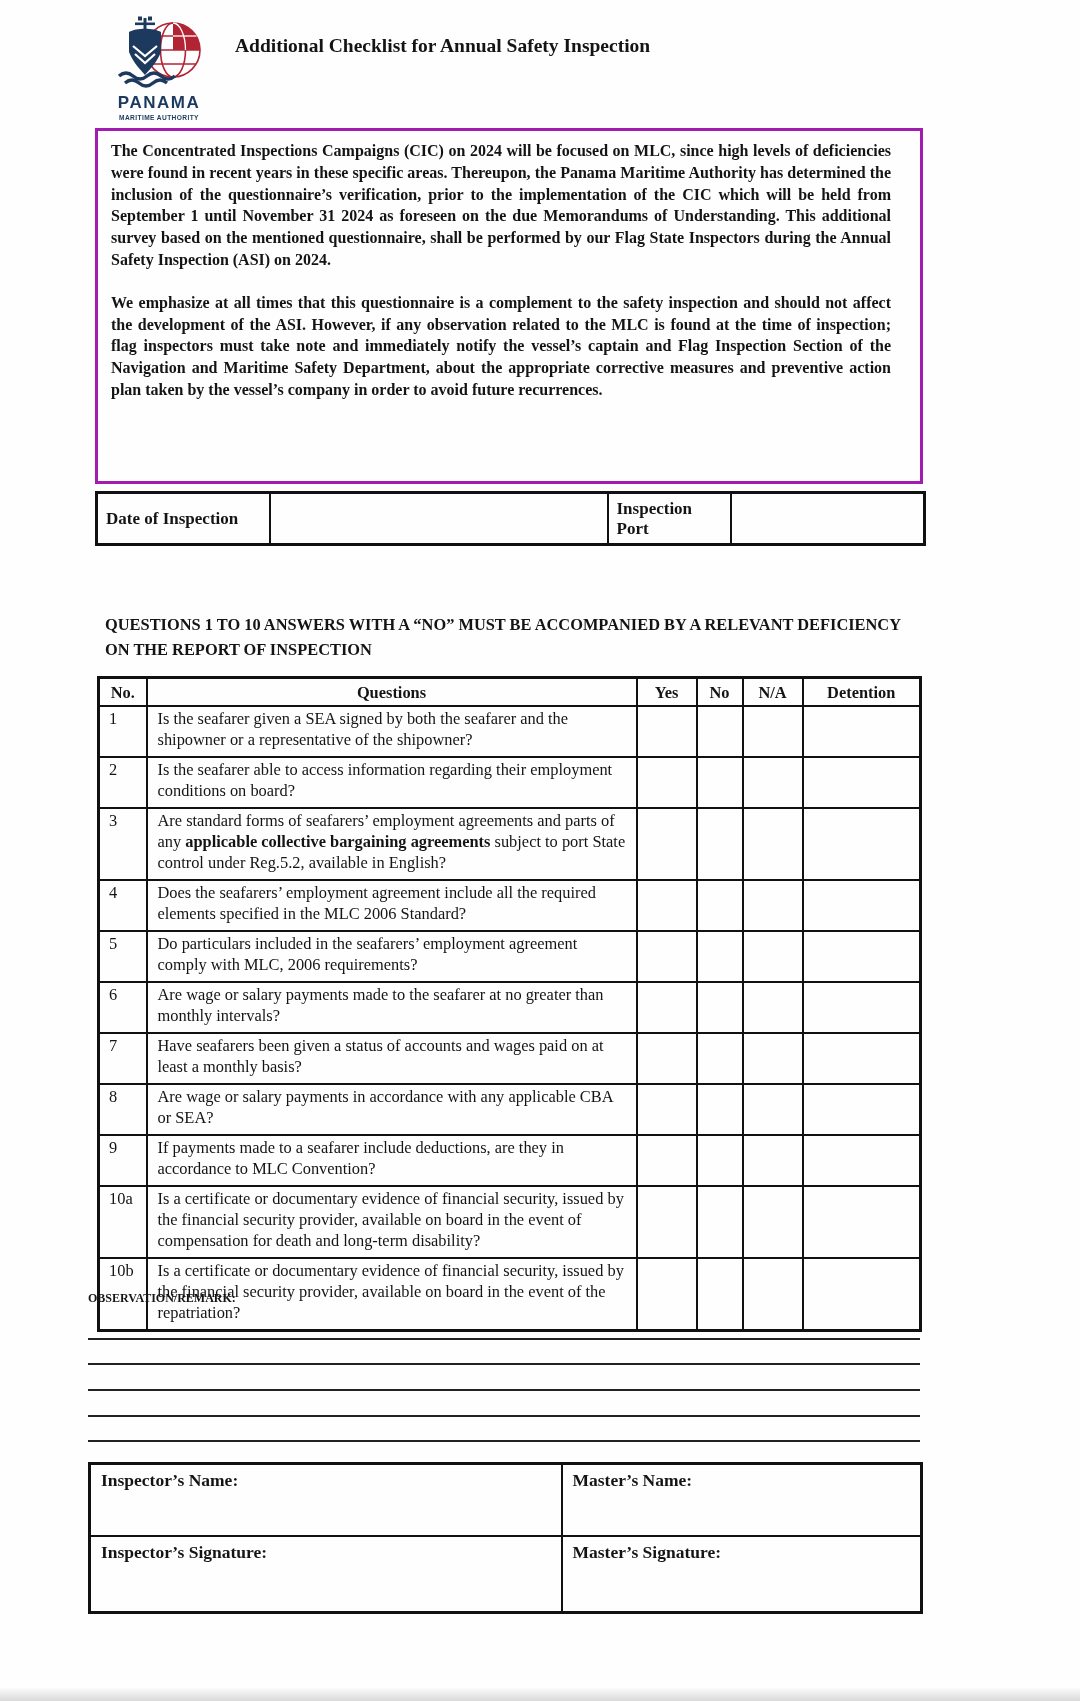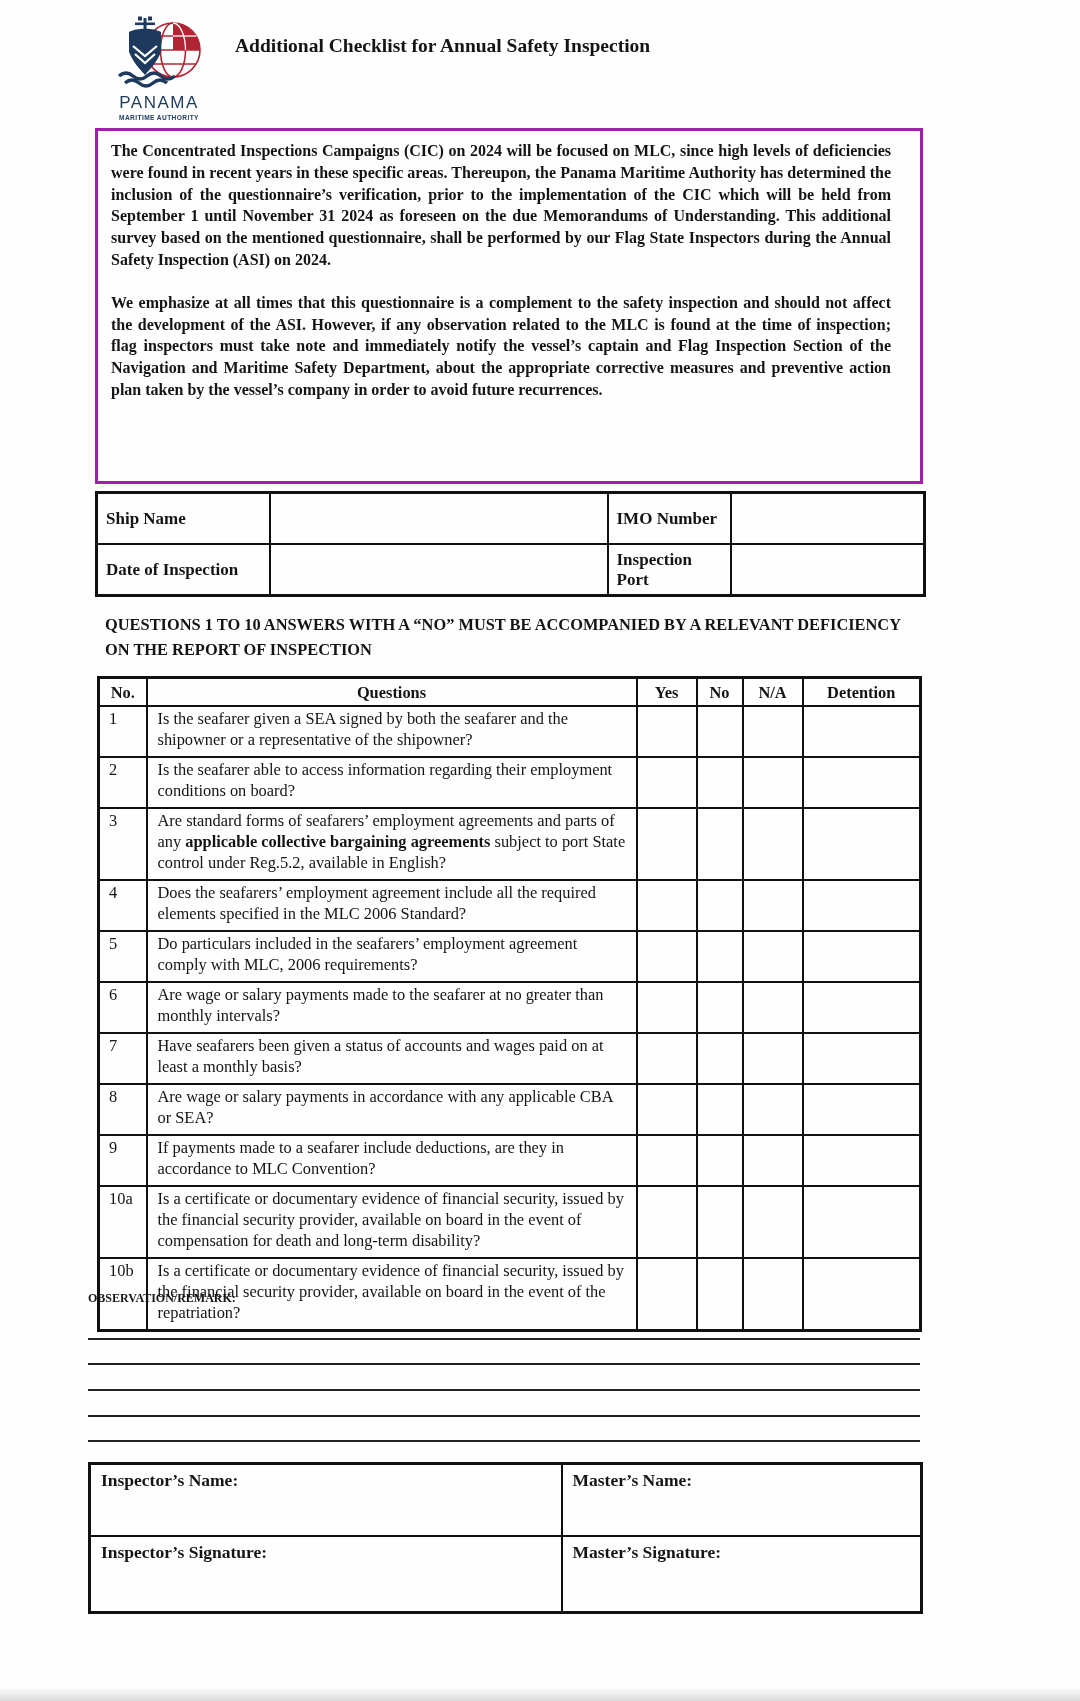--- a/index.html
+++ b/index.html
@@ -8,21 +8,21 @@
     margin:0 auto;font-family:"Liberation Serif", serif;color:#141414;overflow:hidden;
   }
   .page::after{
     content:"";position:absolute;left:0;bottom:0;width:100%;height:14px;
     background:linear-gradient(to bottom,#fefefe,#d9d9d9);
   }
 
   
   .doc-header{position:absolute;left:105px;top:16px;display:flex;align-items:flex-start;}
   .logo{width:108px;text-align:center;}
-  .logo-brand{font-family:"Liberation Sans",sans-serif;font-weight:normal;color:#1d3a5e;
+  .logo-brand{font-family:"Liberation Sans",sans-serif;font-weight:bold;color:#1d3a5e;
     font-size:17px;letter-spacing:1.5px;margin-top:1px;}
   .logo-sub{font-family:"Liberation Sans",sans-serif;font-weight:bold;color:#1d3a5e;
     font-size:6.6px;letter-spacing:.4px;margin-top:1px;}
   .title-block{margin-left:22px;padding-top:18px;font-weight:bold;font-size:19.5px;line-height:24px;}
 
   
   .intro-box{
     position:absolute;left:95px;top:128px;width:828px;height:356px;box-sizing:border-box;
     border:3px solid #a21caf;padding:9px 29px 6px 13px;
     font-weight:bold;font-size:16px;line-height:21.8px;text-align:justify;
@@ -121,26 +121,20 @@
   </section>
 
   <table class="ship-table">
     <colgroup>
         <col class="c1">
         <col class="c2">
         <col class="c3">
         <col class="c4">
       </colgroup>
     <tbody>
-        <tr>
-      <td class="lab">Ship Name</td>
-      <td></td>
-      <td class="lab">IMO Number</td>
-      <td></td>
-    </tr>
     <tr>
       <td class="lab">Date of Inspection</td>
       <td></td>
       <td class="lab">Inspection Port</td>
       <td></td>
     </tr>
   </tbody>
     </table>
 
   <p class="instruction">QUESTIONS 1 TO 10 ANSWERS WITH A “NO” MUST BE ACCOMPANIED BY A RELEVANT DEFICIENCY ON THE REPORT OF INSPECTION</p>

